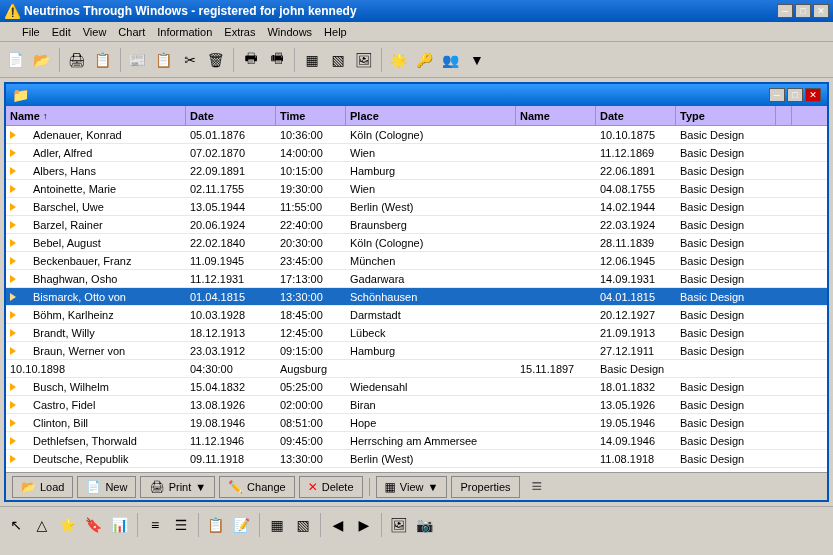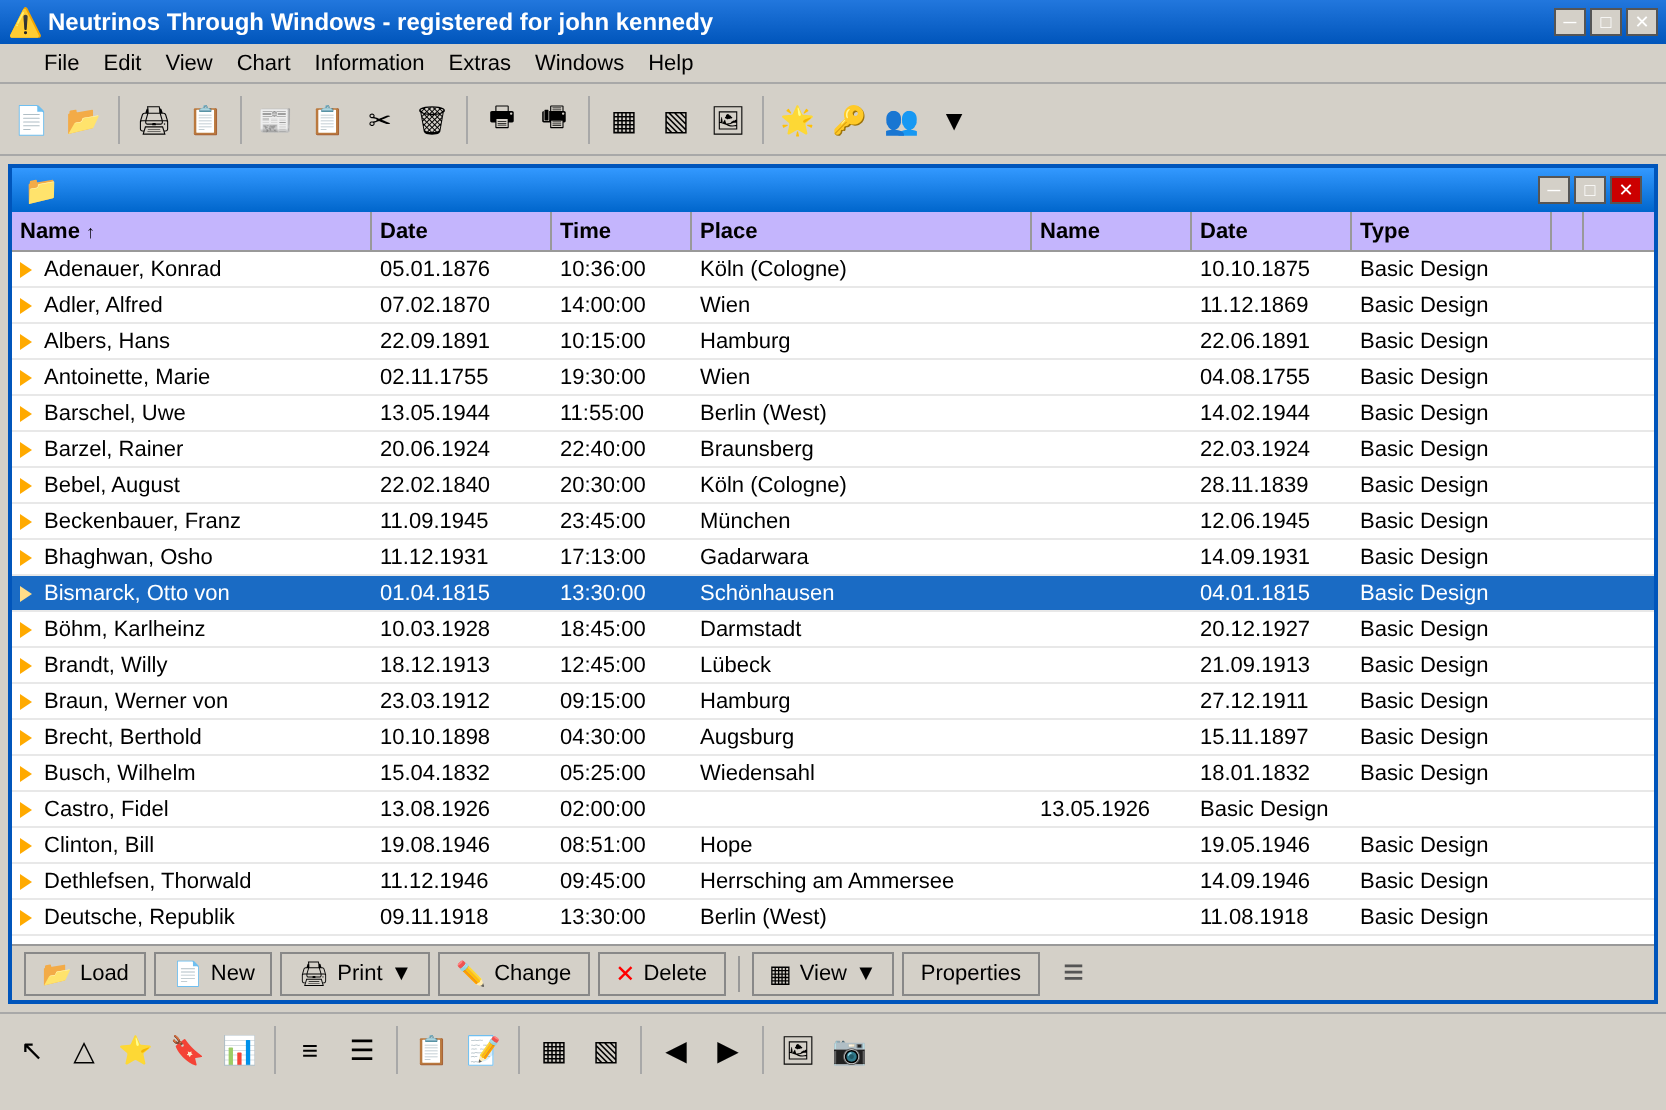--- a/index.html
+++ b/index.html
@@ -168,21 +168,21 @@
     .table-row.selected { background: #1a6bc4; color: white; }
     .td {
       padding: 1px 4px;
       font-size: 11px;
       white-space: nowrap;
       overflow: hidden;
       text-overflow: ellipsis;
       display: flex;
       align-items: center;
     }
-    .td-name { display: flex; align-items: center; gap: 6px; }
+    .td-name { display: flex; align-items: center; gap: 17px; }
 
     
     .bottom-toolbar {
       background: #d4d0c8;
       height: 28px;
       display: flex;
       align-items: center;
       padding: 2px 6px;
       gap: 4px;
       border-top: 1px solid #999;
@@ -467,24 +467,20 @@
       <span>Braun, Werner von</span>
     </div>
     <div class="td">23.03.1912</div>
     <div class="td">09:15:00</div>
     <div class="td">Hamburg</div>
     <div class="td"></div>
     <div class="td">27.12.1911</div>
     <div class="td">Basic Design</div>
   </div>
         <div class="table-row">
-    <div class="td td-name">
-      <div class="tri"></div>
-      <span>Brecht, Berthold</span>
-    </div>
     <div class="td">10.10.1898</div>
     <div class="td">04:30:00</div>
     <div class="td">Augsburg</div>
     <div class="td"></div>
     <div class="td">15.11.1897</div>
     <div class="td">Basic Design</div>
   </div>
         <div class="table-row">
     <div class="td td-name">
       <div class="tri"></div>
@@ -497,20 +493,21 @@
     <div class="td">18.01.1832</div>
     <div class="td">Basic Design</div>
   </div>
         <div class="table-row">
     <div class="td td-name">
       <div class="tri"></div>
       <span>Castro, Fidel</span>
     </div>
     <div class="td">13.08.1926</div>
     <div class="td">02:00:00</div>
+    <div class="td">Biran</div>
     <div class="td"></div>
     <div class="td">13.05.1926</div>
     <div class="td">Basic Design</div>
   </div>
         <div class="table-row">
     <div class="td td-name">
       <div class="tri"></div>
       <span>Clinton, Bill</span>
     </div>
     <div class="td">19.08.1946</div>

